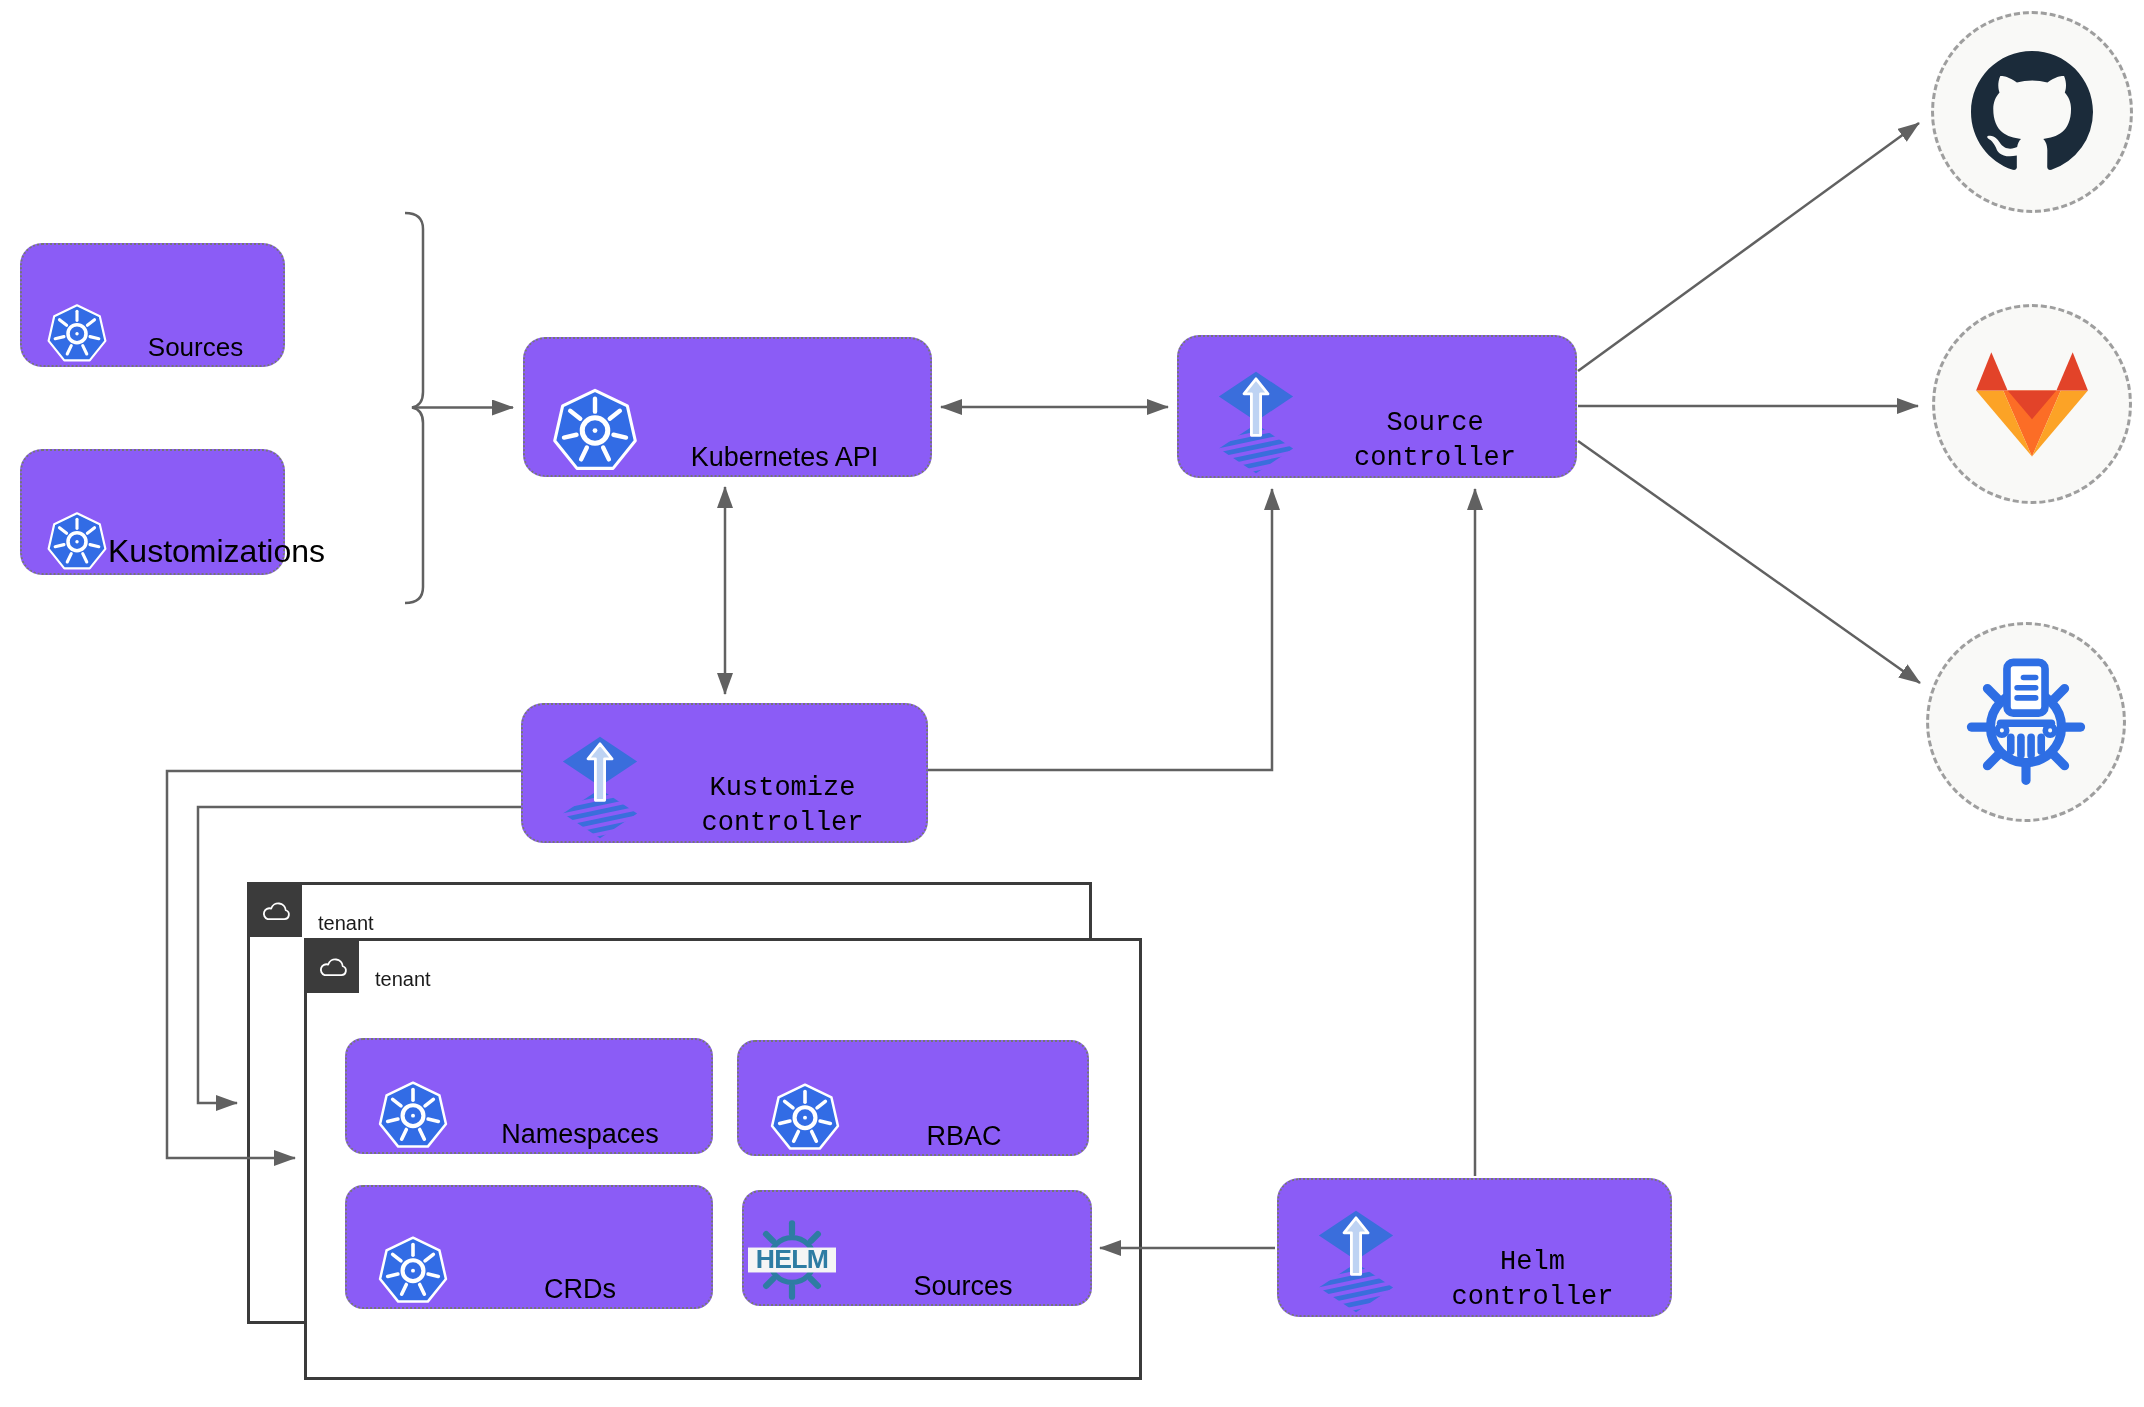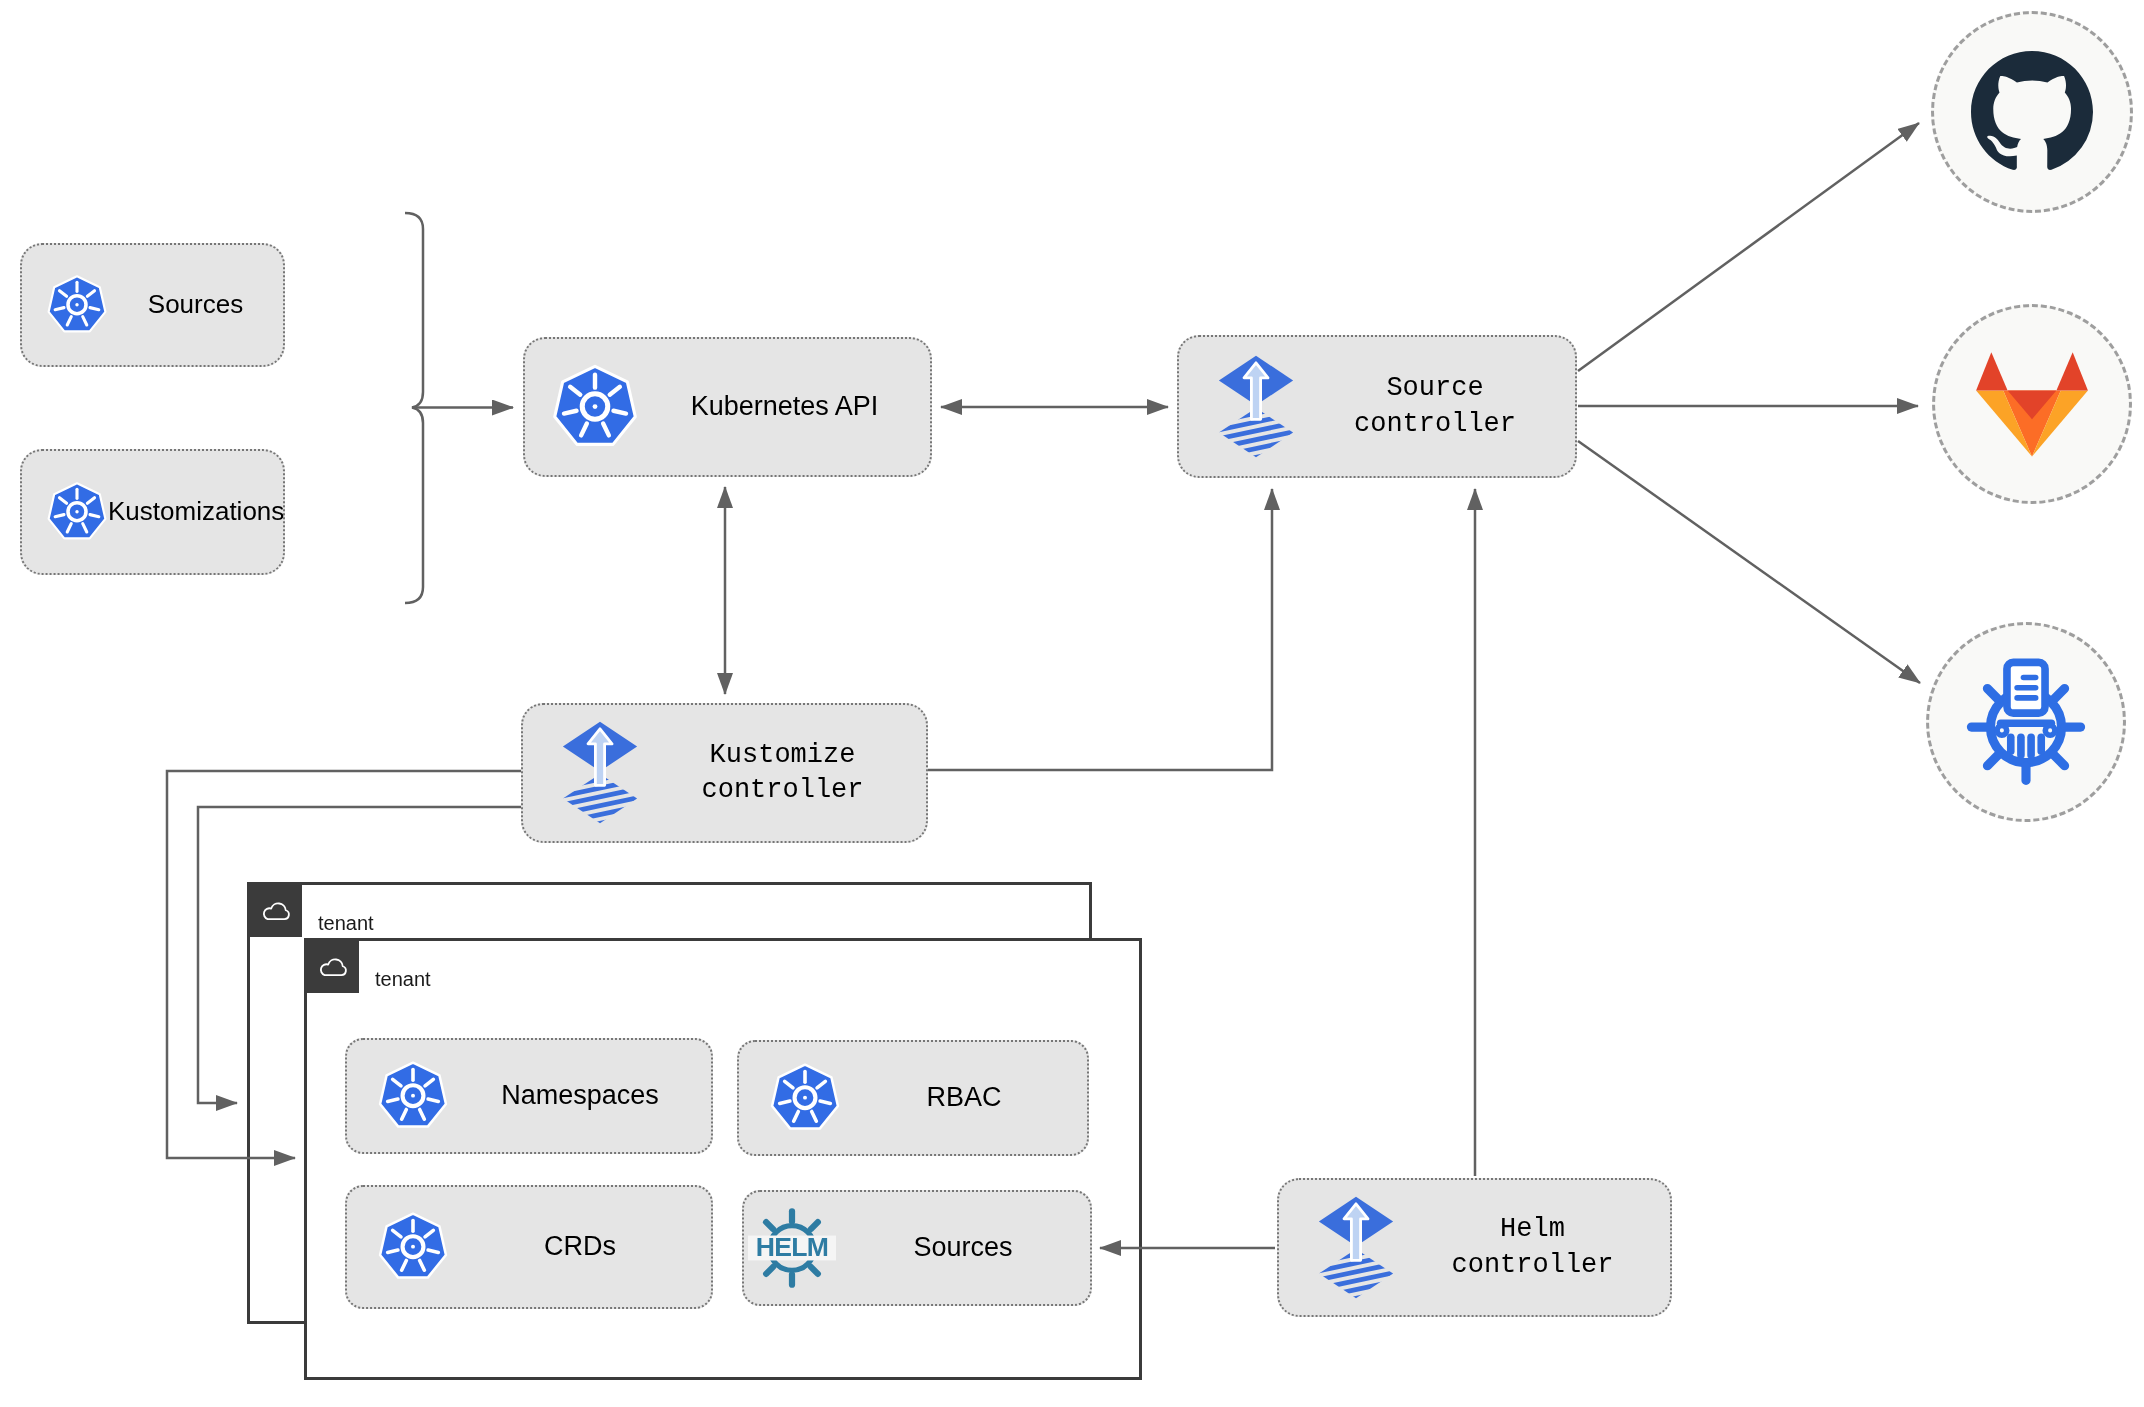--- a/index.html
+++ b/index.html
@@ -1,21 +1,21 @@
 <!DOCTYPE html>
 <html><head>
 <meta charset="utf-8">
 <style>
   html,body{margin:0;padding:0;background:#ffffff;}
   .canvas{position:relative;width:2144px;height:1407px;background:#ffffff;
           font-family:"Liberation Sans",sans-serif;overflow:hidden;}
 
   
-  .node{position:absolute;background:#e5e5e5;border:2.5px dotted #767676;
-        border-radius:22px;display:flex;align-items:center;z-index:5;box-sizing:border-box;}
+  .node{position:absolute;background:#8b5cf6;border:2.5px dotted #767676;
+        border-radius:22px;display:flex;align-items:flex-end;z-index:5;box-sizing:border-box;}
   .node .icon{flex:0 0 auto;display:block;}
   .node .label{flex:1;text-align:center;font-size:27px;color:#000;line-height:1.3;}
   .node.ctrl .label{max-width:200px;margin:0 auto;font-family:Liberation Mono, monospace;}
 
   
   .win{position:absolute;background:#ffffff;border:3px solid #3b3b3b;box-sizing:border-box;}
   .win .tag{position:absolute;top:0;left:0;width:52px;height:52px;background:#3b3b3b;
             display:flex;align-items:center;justify-content:center;}
   .win .tag svg{width:30px;height:22px;}
   .win .wtitle{position:absolute;left:68px;top:12px;height:52px;line-height:52px;
@@ -92,21 +92,21 @@
         <line x1="28.4" y1="21.7" x2="34.1" y2="23.0"></line>
         <line x1="23.7" y1="27.5" x2="26.3" y2="32.9"></line>
         <line x1="16.3" y1="27.5" x2="13.7" y2="32.9"></line>
         <line x1="11.6" y1="21.7" x2="5.9" y2="23.0"></line>
         <line x1="13.3" y1="14.4" x2="8.7" y2="10.8"></line>
       </g>
       <circle cx="20" cy="19.8" r="1.1" fill="#ffffff" stroke="none"></circle>
     </g>
   </svg>
       </span>
-    <span class="label" style="font-size:26px">Kustomizations</span>
+    <span class="label" style="font-size:32px">Kustomizations</span>
   </div>
 
   <div class="node" style="left:523px;top:337px;width:409px;height:140px">
     <span class="icon" style="width:88px;height:88px;margin-left:26px">
         <svg viewBox="0 0 40 40">
     <polygon points="20,1.5 34.7,8.6 38.3,24.4 28.2,37 11.8,37 1.7,24.4 5.3,8.6" fill="#326ce5" stroke="#ffffff" stroke-width="1.4" stroke-linejoin="round"></polygon>
     <g stroke="#ffffff" fill="none" stroke-linecap="round">
       <circle cx="20" cy="19.8" r="5.8" stroke-width="2.3"></circle>
       <g stroke-width="2">
         <line x1="20" y1="11.2" x2="20" y2="5.3"></line>

